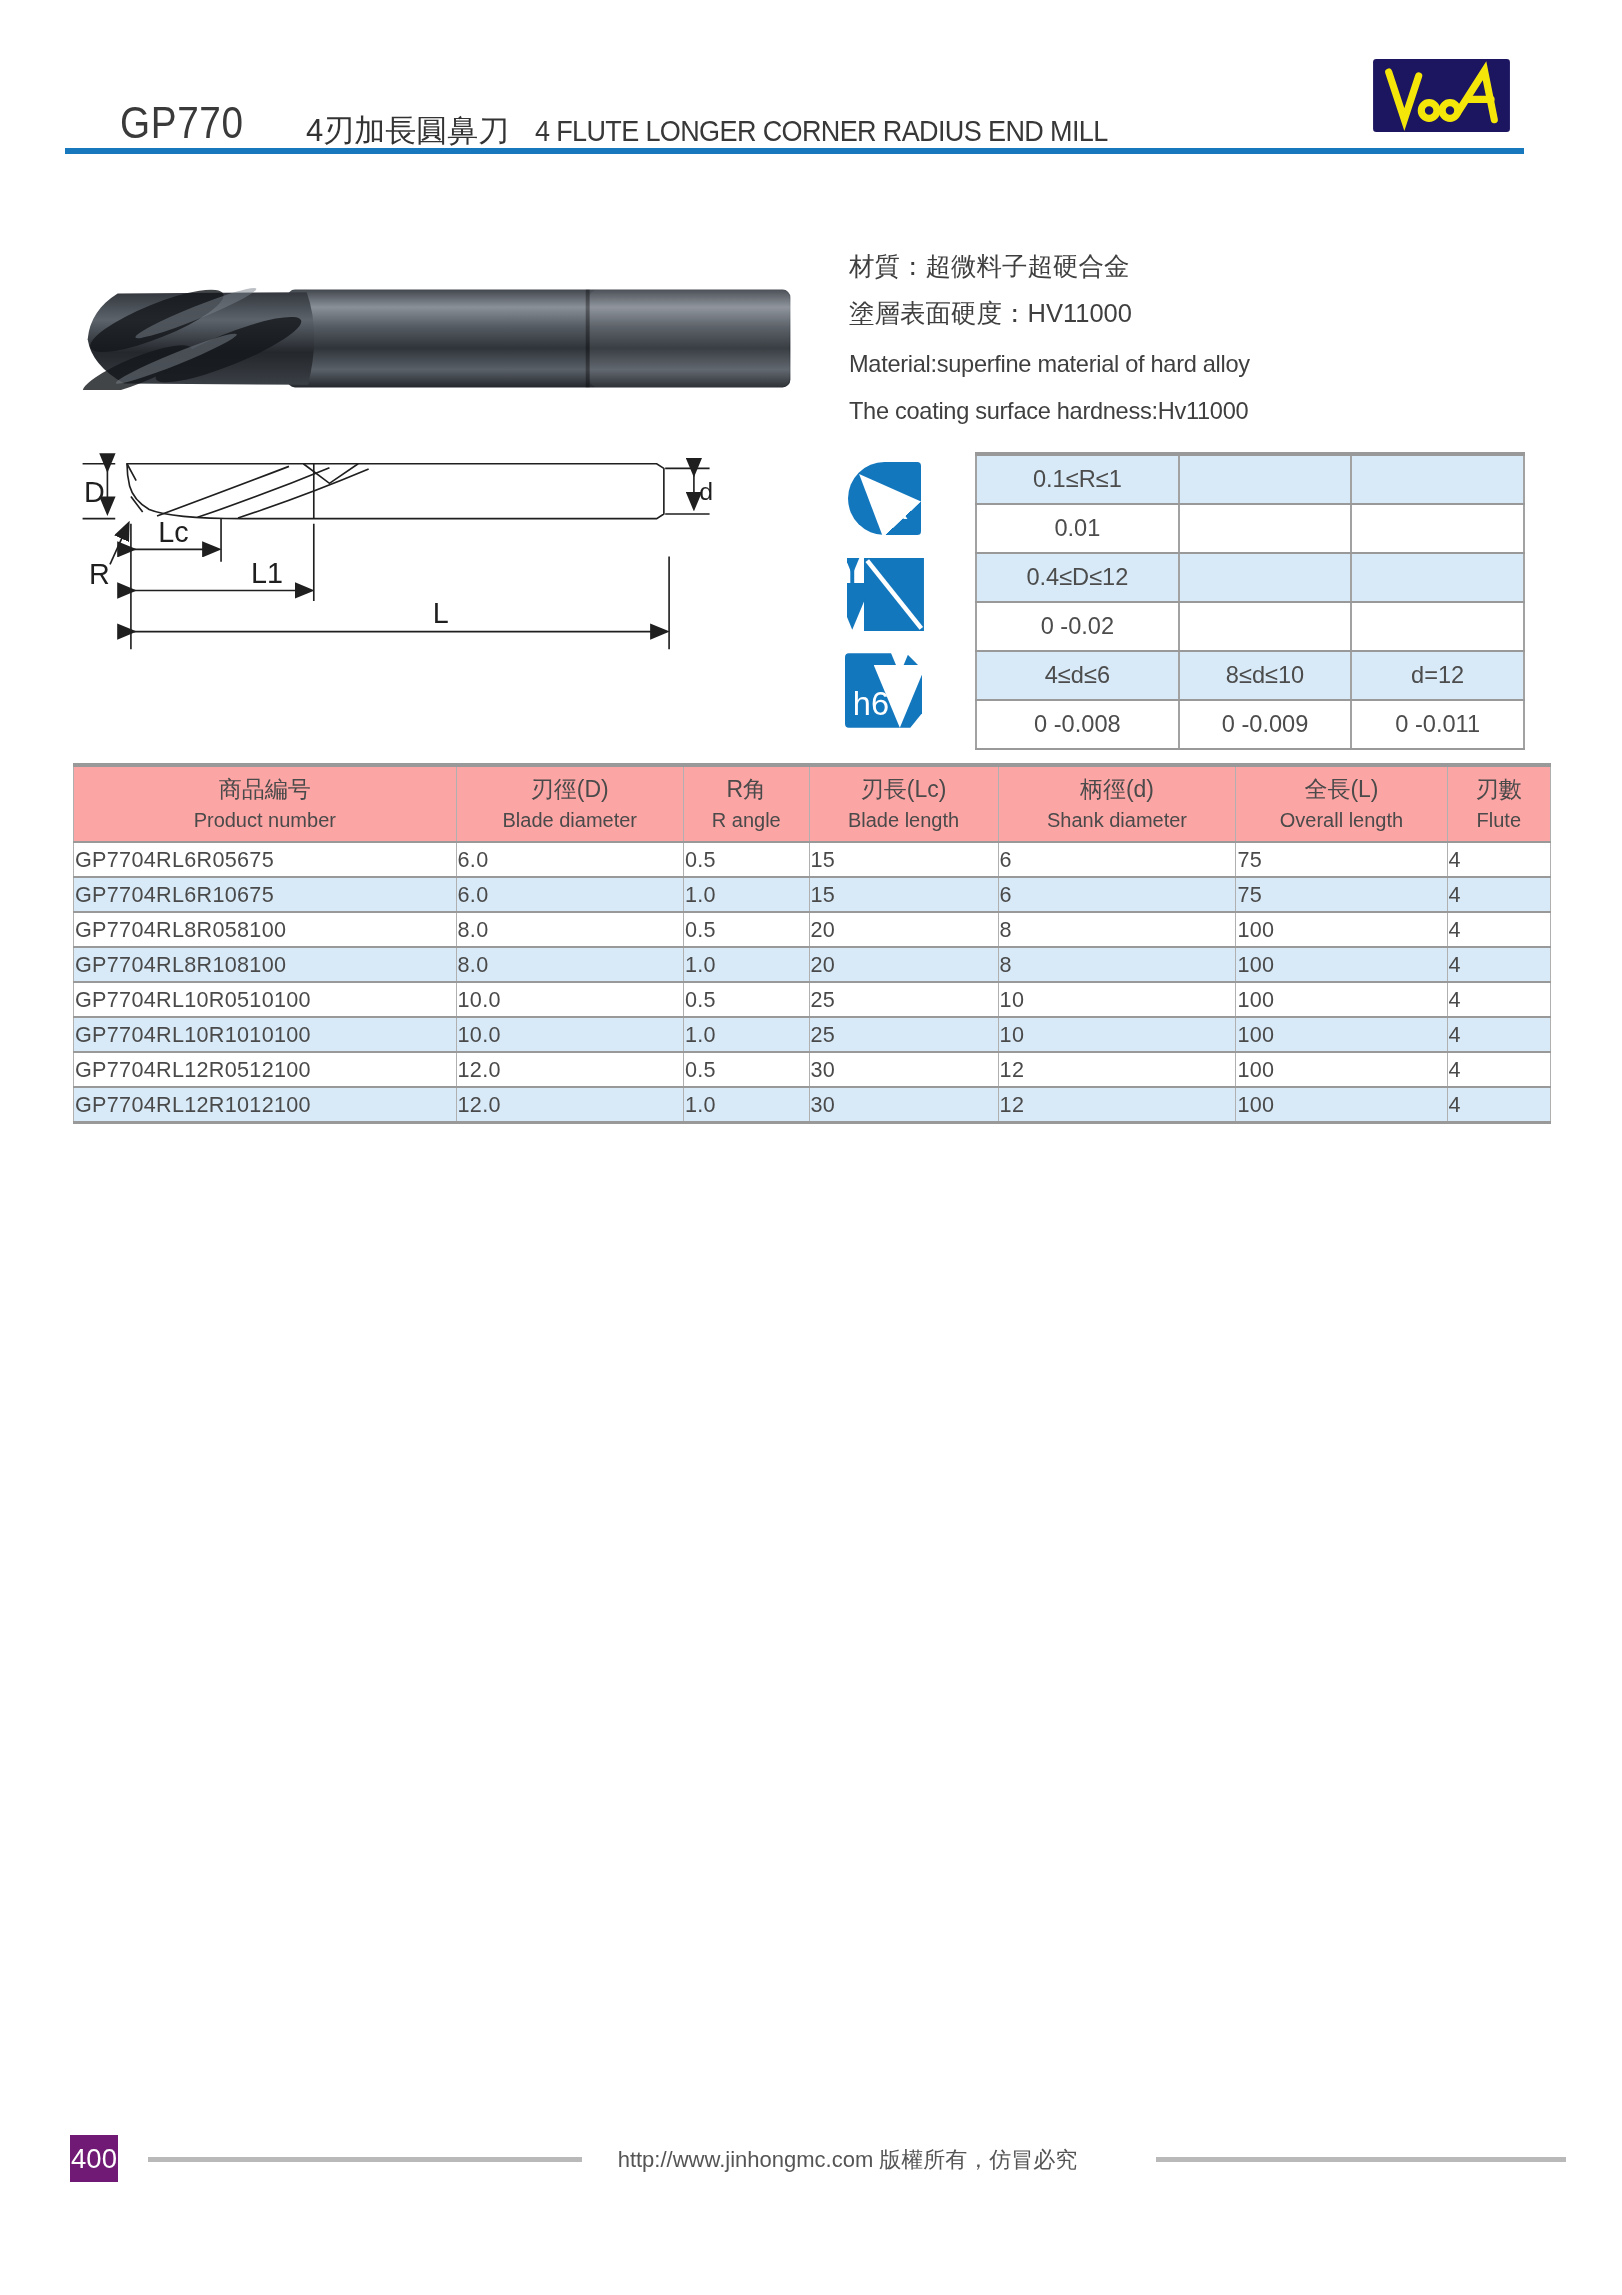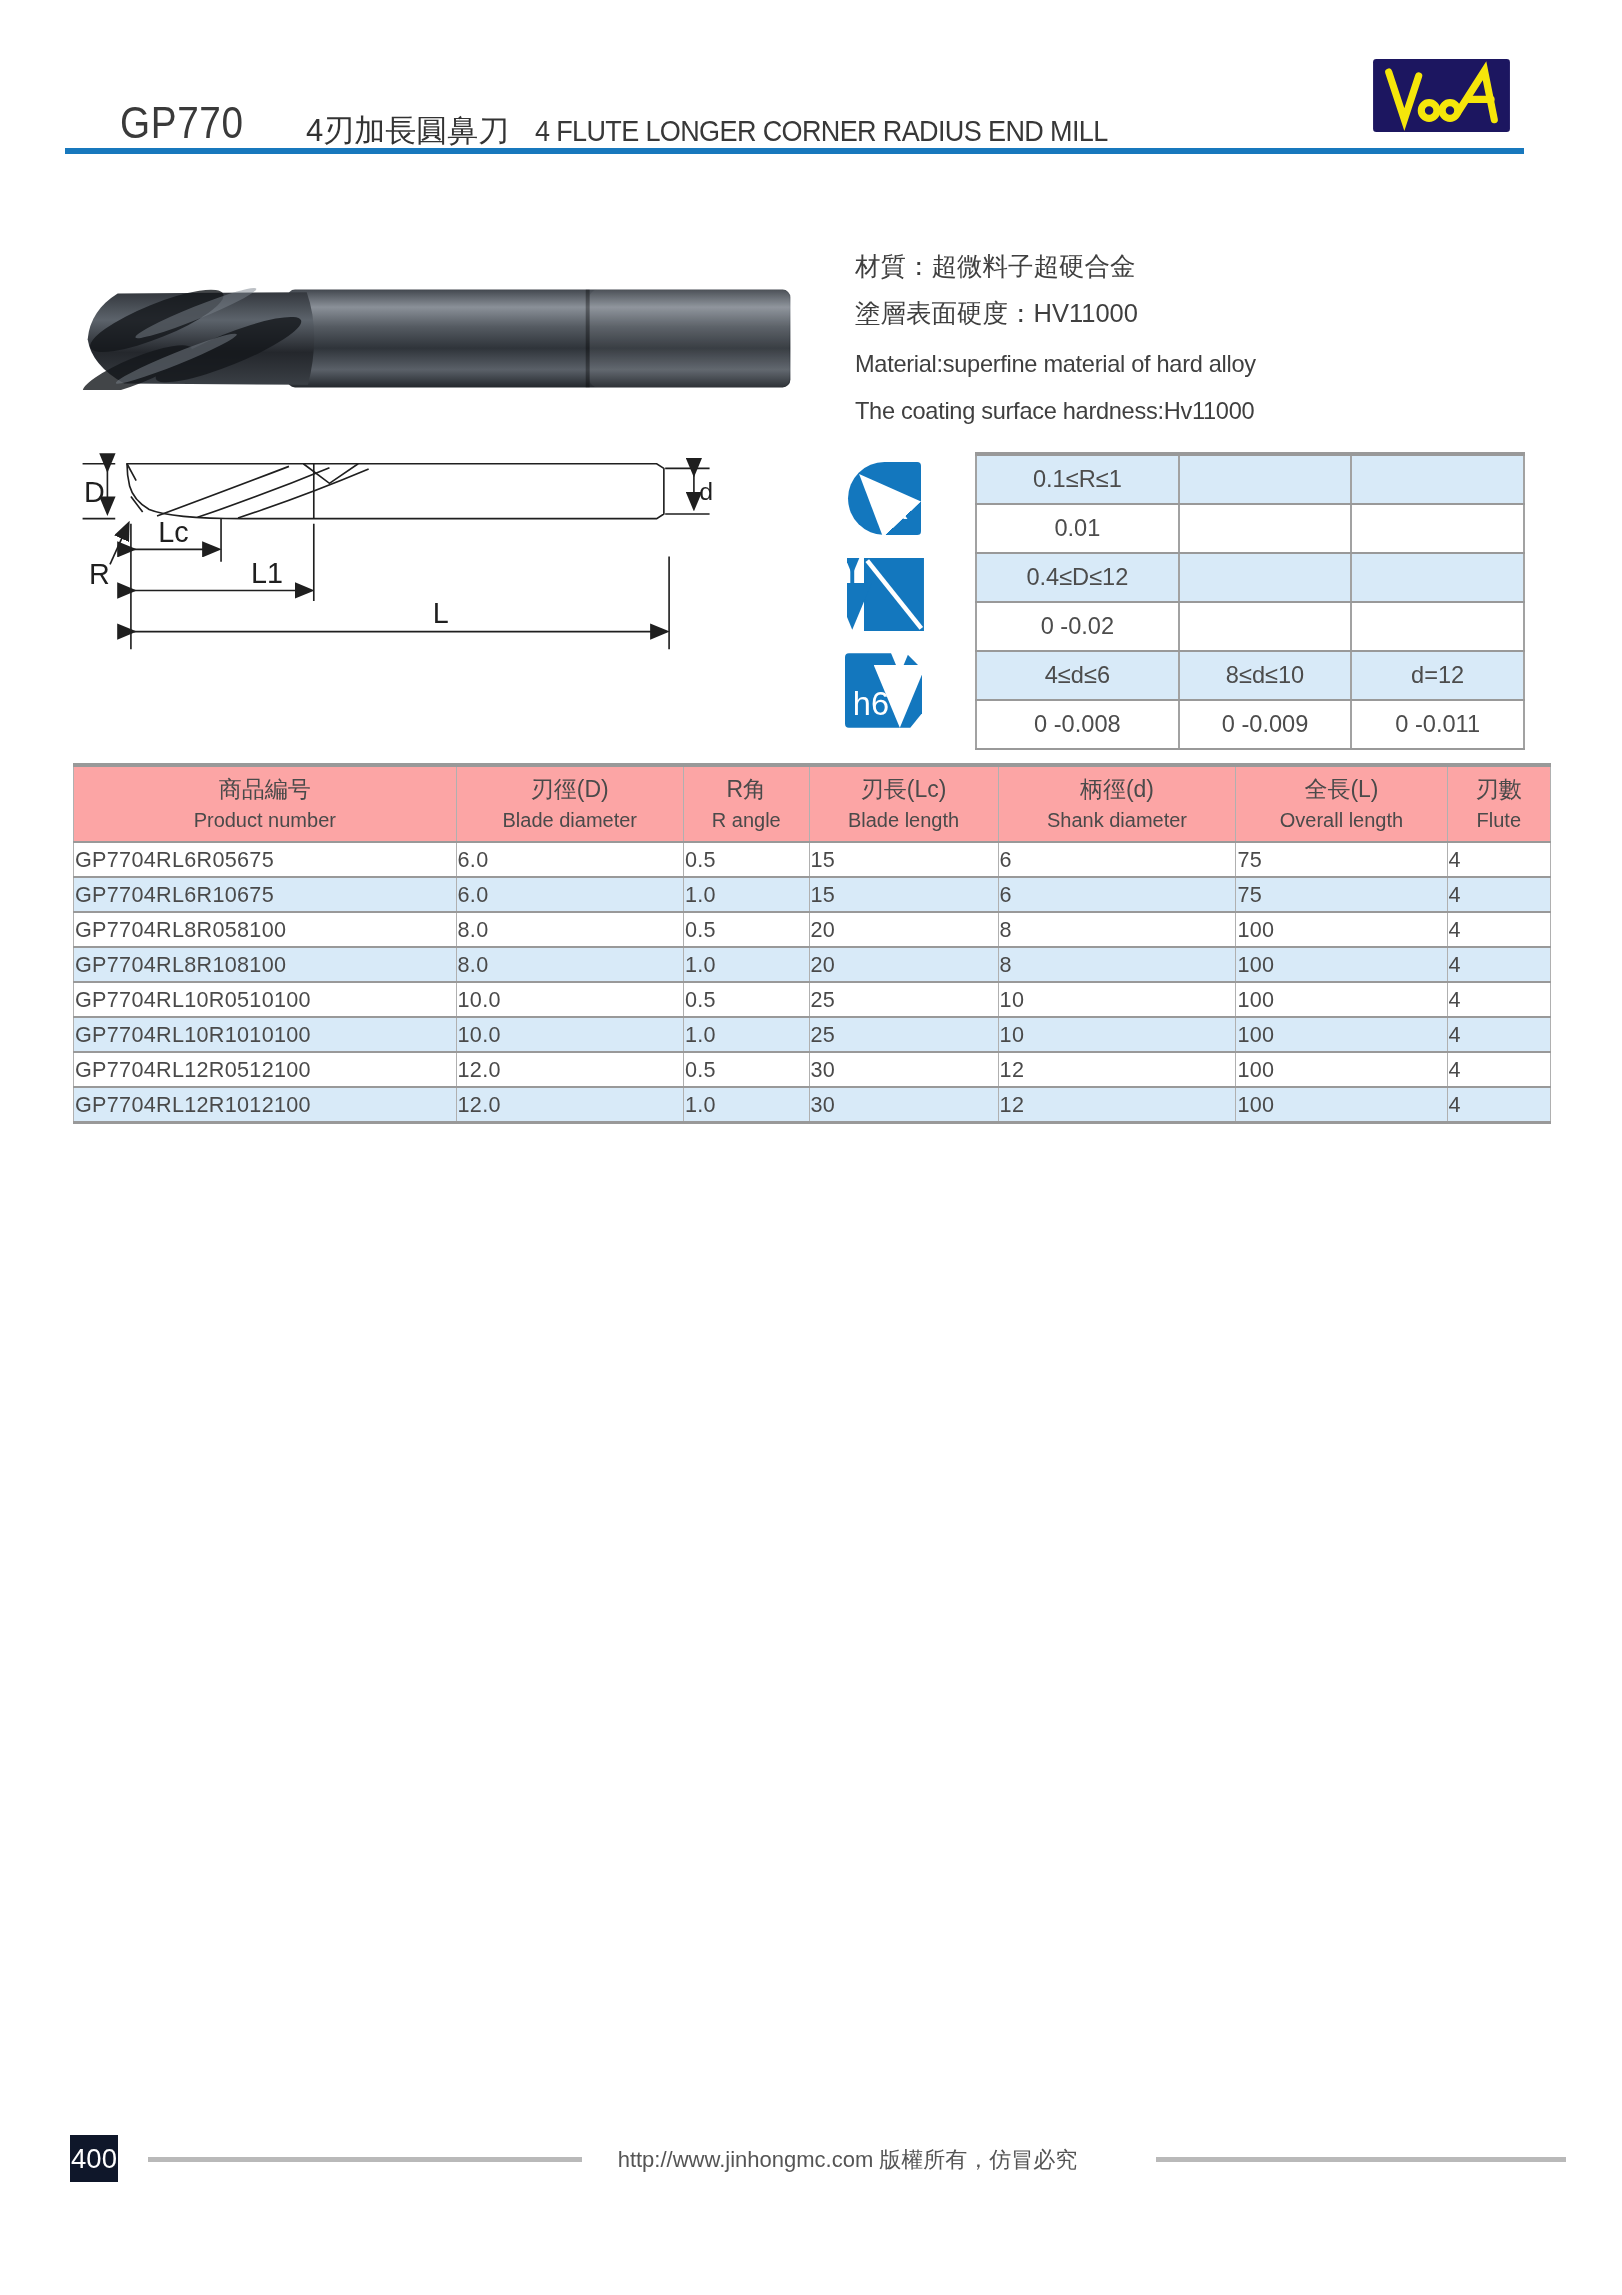--- a/index.html
+++ b/index.html
@@ -12,21 +12,21 @@
   .subtitle .zh{font-size:31px;color:#333;}
   .subtitle .en{font-size:29.4px;color:#383838;letter-spacing:-0.7px;transform:scaleX(.92);transform-origin:left baseline;}
   .blue-rule{left:65px;top:148px;width:1459px;height:5.9px;background:#1878bd;}
   .logo{left:1373px;top:59px;width:137px;height:73px;}
 
   
   .photo{left:77px;top:287px;width:728px;height:103px;}
 
   
   .specs{left:849px;top:249px;width:589px;}
-  .specs div{position:absolute;left:6px;white-space:nowrap;color:#3f3f3f;}
+  .specs div{position:absolute;left:0;white-space:nowrap;color:#3f3f3f;}
   .spec-zh{font-size:25.5px;}
   .spec-en{font-size:23.6px;letter-spacing:-0.3px;}
 
   
   .diagram{left:73px;top:452px;width:654px;height:209px;}
   .diagram text{font-family:"Liberation Sans",sans-serif;fill:#1f1f1f;}
 
   
   .icon-r{left:848px;top:462px;width:73px;height:73px;background:#1377be;border-radius:37px 3.9px 3.9px 37px;position:absolute;}
   .icon-d{left:847px;top:558px;width:77px;height:73px;position:absolute;}
@@ -45,21 +45,21 @@
   .prod-table th{height:72px;background:#fca5a5;font-weight:normal;vertical-align:middle;
     border-left:1.3px solid #b0b0b0;border-right:1.3px solid #b0b0b0;border-top:4.6px solid #999;border-bottom:2.6px solid #999;}
   .prod-table th .zh{font-size:23px;color:#4a4a4a;line-height:1.45;}
   .prod-table th .en{font-size:20px;color:#4a4a4a;line-height:1.45;}
   .prod-table td{height:31px;text-align:left;vertical-align:middle;font-size:21.6px;color:#4a4a4a;letter-spacing:0.3px;
     border-left:1.3px solid #b0b0b0;border-right:1.3px solid #b0b0b0;border-top:2.6px solid #999;border-bottom:2.6px solid #999;}
   .prod-table tr:nth-child(even) td{background:#d8eaf8;}
   .prod-table tr:last-child td{border-bottom:3.3px solid #999;}
 
   
-  .page-badge{left:70px;top:2135px;width:48px;height:47px;background:#0f172a;color:#fff;
+  .page-badge{left:70px;top:2135px;width:48px;height:47px;background:#701a75;color:#fff;
     display:flex;align-items:center;justify-content:center;font-size:27.5px;}
   .foot-line-l{left:148px;top:2157px;width:434px;height:4.6px;background:#b9b9b9;}
   .foot-line-r{left:1156px;top:2157px;width:410px;height:4.6px;background:#b9b9b9;}
   .foot-text{left:586px;top:2145px;width:523px;text-align:center;font-size:22px;color:#555;white-space:nowrap;}
 </style>
 </head>
 <body>
 
 <div class="abs model-title">GP770</div>
 <div class="abs subtitle">

